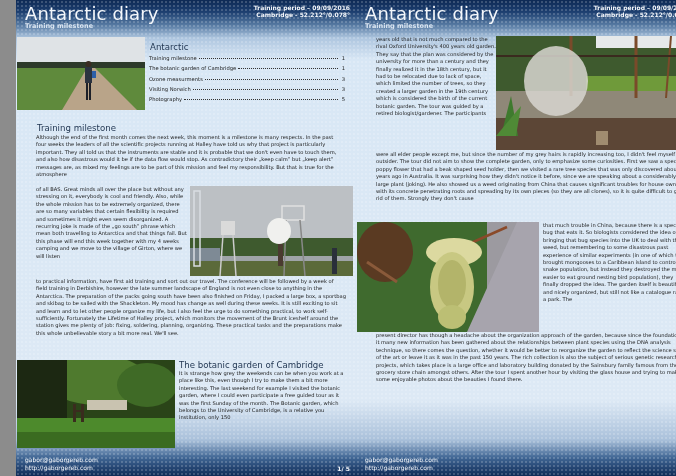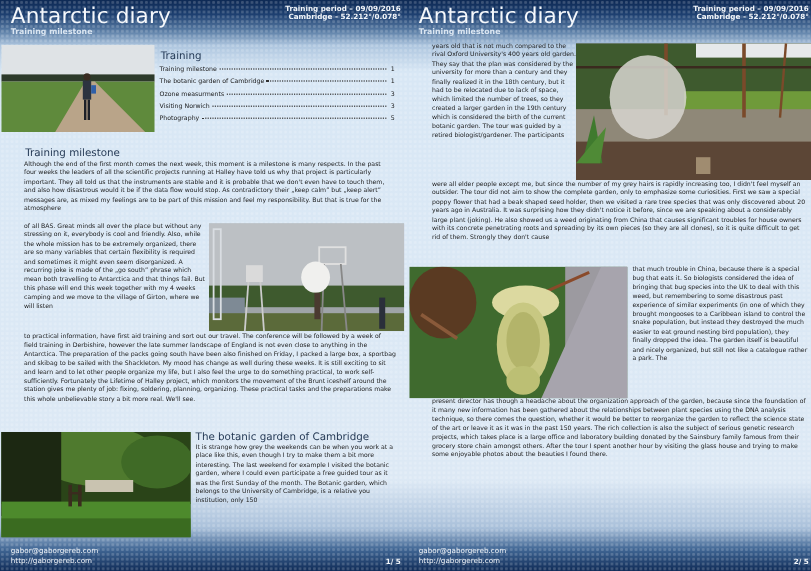--- a/index.html
+++ b/index.html
@@ -1,20 +1,21 @@
 <!DOCTYPE html>
 <html><head>
 <meta charset="utf-8">
 <style>
   * { box-sizing: border-box; margin: 0; padding: 0; }
   html, body { width: 676px; height: 476px; overflow: hidden; background: #8c8c8c; }
   body { position: relative; font-family: "DejaVu Sans", sans-serif; }
   .page {
     position: absolute; top: 0; width: 340px; height: 476px; overflow: hidden;
     background: linear-gradient(180deg, #0e2a55 0px, #1d3f70 12px, #5b7ea6 26px, #aec6df 38px, #d8e7f5 60px, #dde9f5 400px, #a9c0da 440px, #3f6593 458px, #0f2b57 476px);
+    margin-left: 16px;
   }
   .page::before {
     content: ""; position: absolute; inset: 0;
     background-image: radial-gradient(rgba(255,255,255,0.18) 1px, transparent 1.5px);
     background-size: 4px 4px; pointer-events: none;
   }
   #page1 { left: 0; }
   #page2 { left: 340px; }
   .hdr-title { position: absolute; left: 9px; top: 3px; color: #f4f7fb; font-size: 18px; font-weight: normal; letter-spacing: 0.1px; }
   .hdr-sub { position: absolute; left: 9px; top: 22px; color: #dbe6f2; font-size: 6.5px; font-weight: bold; }
@@ -50,21 +51,21 @@
       <rect y="31" width="128" height="42" fill="#5f8a3c"></rect>
       <polygon points="45,73 70,31 78,31 120,73" fill="#b9a489"></polygon>
       <rect x="68" y="30" width="7" height="16" fill="#2c3340"></rect>
       <rect x="75" y="34" width="4" height="7" fill="#2f5fa8"></rect>
       <rect x="69" y="46" width="2" height="17" fill="#1d2028"></rect>
       <rect x="72" y="46" width="2" height="17" fill="#1d2028"></rect>
       <circle cx="71.5" cy="27" r="3" fill="#3a2c22"></circle>
     </svg>
   </div>
 
-  <div class="toc-title">Training</div>
+  <div class="toc-title">Antarctic</div>
   <div class="toc">
     <div class="toc-row">
         <span class="lbl">Training milestone</span>
         <span class="dots"></span>
         <span class="num">1</span>
       </div>
     <div class="toc-row">
         <span class="lbl">The botanic garden of Cambridge</span>
         <span class="dots"></span>
         <span class="num">1</span>

